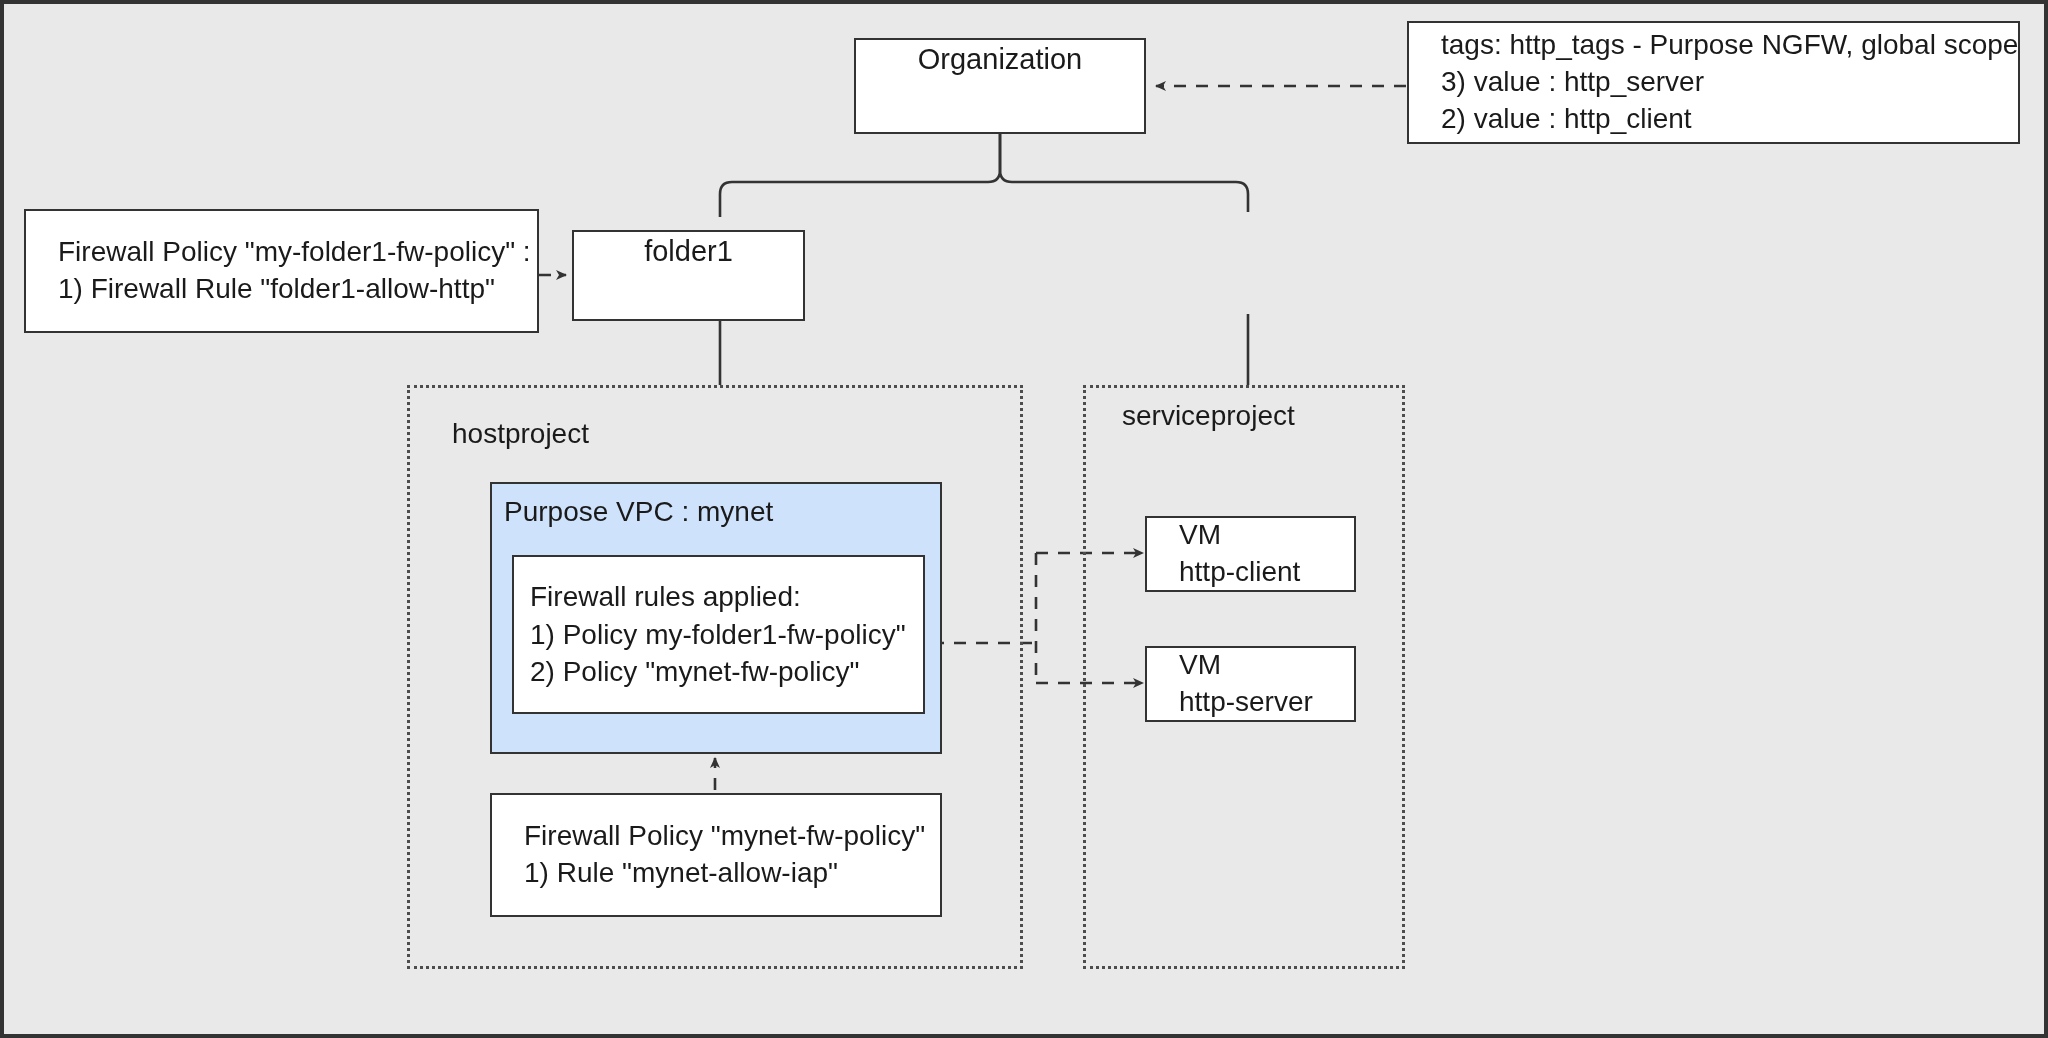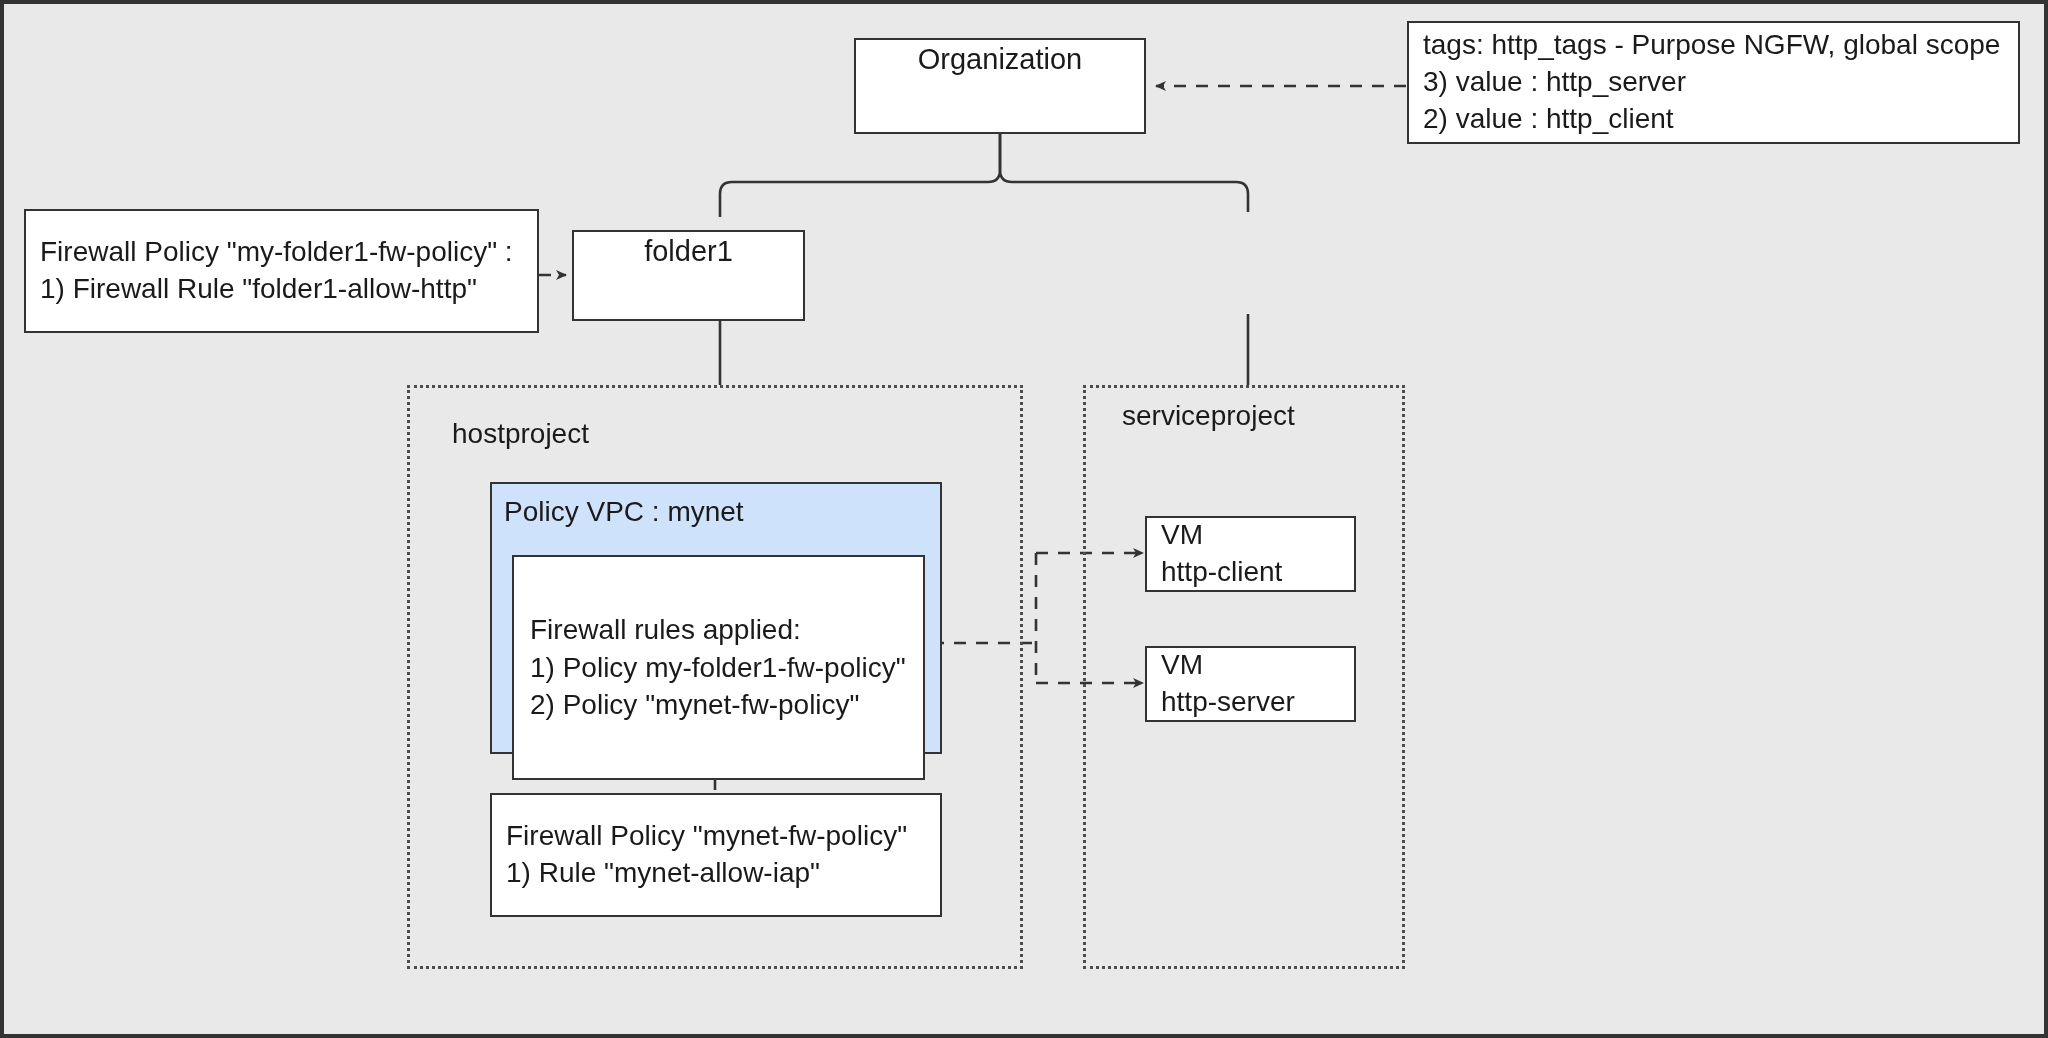--- a/index.html
+++ b/index.html
@@ -39,21 +39,21 @@
     display: flex;
     justify-content: center;
     text-align: center;
     font-size: 29px;
   }
   .node-text {
     display: flex;
     flex-direction: column;
     justify-content: center;
     font-size: 28px;
-    padding: 6px 14px;
+    padding: 6px 32px;
   }
   .node-text .line { white-space: pre; }
   .container-dotted {
     position: absolute;
     box-sizing: border-box;
     border: 3px dotted #4d4d4d;
     background: transparent;
   }
   .container-label {
     position: absolute;
@@ -150,23 +150,23 @@
   </div>
 
 
   <div class="container-dotted" style="left:403px; top:381px; width:616px; height:584px;"></div>
   <div class="container-label" style="left:432px; top:414px;">hostproject</div>
 
   <div class="container-dotted" style="left:1079px; top:381px; width:322px; height:584px;"></div>
   <div class="container-label" style="left:1102px; top:396px;">serviceproject</div>
 
   <div class="vpc-box" style="left:486px; top:478px; width:452px; height:272px;"></div>
-  <div class="vpc-title" style="left:500px; top:492px;">Policy VPC : mynet</div>
+  <div class="vpc-title" style="left:500px; top:492px;">Purpose VPC : mynet</div>
 
-  <div class="inner-white" style="left:508px; top:551px; width:413px; height:225px;">
+  <div class="inner-white" style="left:508px; top:551px; width:413px; height:159px;">
     <span class="line">Firewall rules applied:</span>
     <span class="line">1) Policy my-folder1-fw-policy"</span>
     <span class="line">2) Policy "mynet-fw-policy"</span>
   </div>
 
   <div class="node node-text" style="left:486px; top:789px; width:452px; height:124px;">
     <span class="line">Firewall Policy "mynet-fw-policy"</span>
     <span class="line">1) Rule "mynet-allow-iap"</span>
   </div>
 

